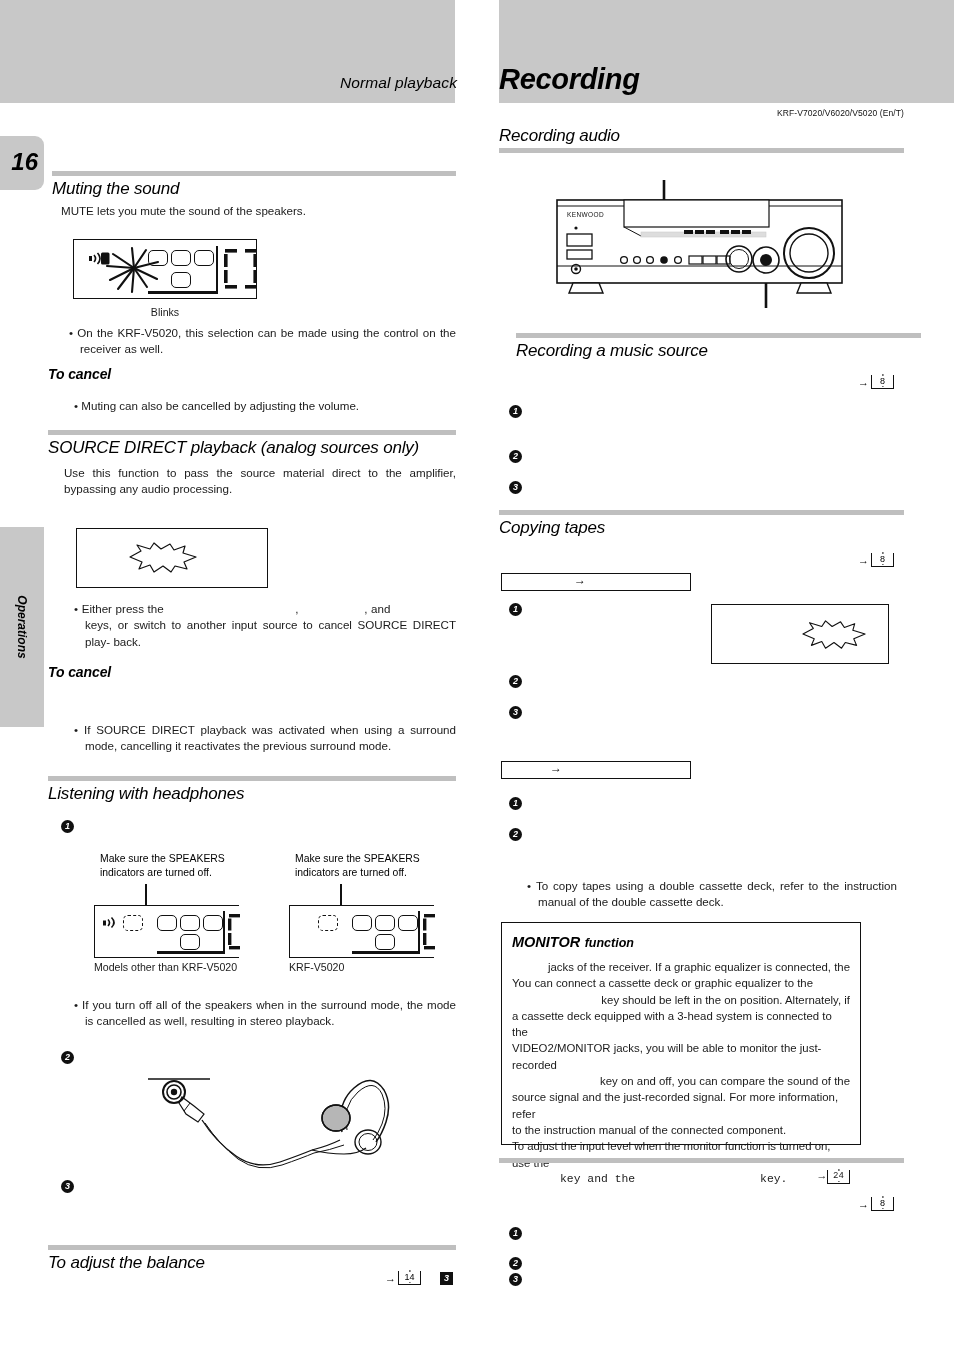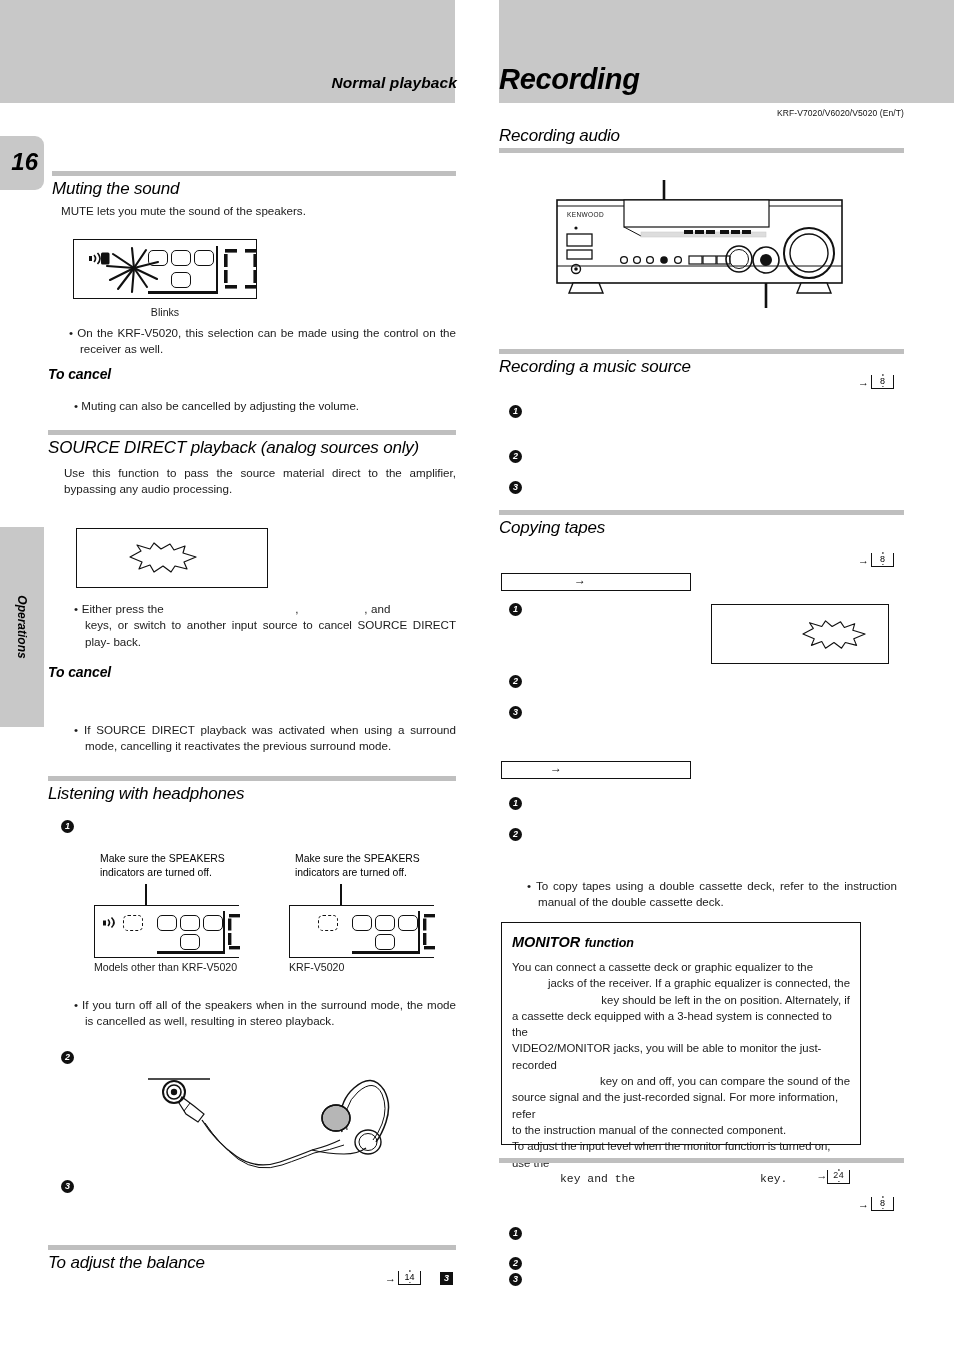--- a/index.html
+++ b/index.html
@@ -17,21 +17,21 @@
   .hdr-band-left {
     position: absolute; left: 0; top: 0; width: 455px; height: 103px;
     background: #c8c8c8;
   }
   .hdr-band-right {
     position: absolute; left: 499px; top: 0; width: 455px; height: 103px;
     background: #c8c8c8;
   }
   .running-head {
     position: absolute; right: 497px; top: 74px;
-    font-size: 15.5px; font-weight: bold; font-style: italic;
+    font-size: 15.5px; font-weight: normal; font-style: italic;
     letter-spacing: .1px;
   }
   .chapter-title {
     position: absolute; left: 499px; top: 63px;
     font-size: 29px; font-weight: bold; font-style: italic;
     letter-spacing: -.3px;
   }
   .model-line {
     position: absolute; right: 50px; top: 108px;
     font-size: 8.5px; letter-spacing: .1px; color:#111;
@@ -440,21 +440,21 @@
         <circle cx="215" cy="80" r="6" fill="#111"></circle>
 
         <circle cx="258" cy="73" r="25" fill="none" stroke="#111" stroke-width="2"></circle>
         <circle cx="258" cy="73" r="19" fill="none" stroke="#111" stroke-width="1.4"></circle>
 
         <path d="M22 103 L18 113 L52 113 L48 103 Z" fill="#fff" stroke="#111" stroke-width="1.4"></path>
         <path d="M250 103 L246 113 L280 113 L276 103 Z" fill="#fff" stroke="#111" stroke-width="1.4"></path>
       </svg>
     </div>
 
-    <div style="position:absolute; left:0; top:333px; width:405px;margin-top:16px;">
+    <div style="position:absolute; left:17px; top:333px; width:405px;">
       <div class="h2-rule"></div>
       <div class="h2">Recording a music source</div>
     </div>
 
     <div class="pageref" style="position:absolute; right:10px; top:375px;">
       <span class="arrow">→</span>
       <span class="bookicon">
         <span>8</span>
       </span>
     </div>
@@ -517,22 +517,22 @@
     <div class="bullet" style="position:absolute; left:28px; top:878px; width:370px;">•&nbsp;<span>To copy tapes using a double cassette deck, refer to the instruction manual of the double cassette deck.</span></div>
 
     <div style="position:absolute; left:2px; top:922px; width:360px; height:223px;
                 border:1.5px solid #111;">
       <div style="margin:10px 0 0 10px;">
         <span style="font-size:14.5px; font-weight:bold; font-style:italic;">MONITOR</span>
         <span style="font-size:12.5px; font-weight:bold; font-style:italic;">function</span>
       </div>
 
       <div style="margin:8px 10px 0 10px; font-size:11.4px; line-height:1.43; color:#1a1a1a;">
+        <div style="text-align:right;">jacks of the receiver. If a graphic equalizer is connected, the</div>
         <div>You can connect a cassette deck or graphic equalizer to the</div>
-        <div style="text-align:right;">jacks of the receiver. If a graphic equalizer is connected, the</div>
         <div style="text-align:right;">key should be left in the on position. Alternately, if</div>
         <div>a cassette deck equipped with a 3-head system is connected to the</div>
         <div>VIDEO2/MONITOR jacks, you will be able to monitor the just-recorded</div>
         <div style="text-align:right;">key on and off, you can compare the sound of the</div>
         <div>source signal and the just-recorded signal. For more information, refer</div>
         <div>to the instruction manual of the connected component.</div>
         <div>To adjust the input level when the monitor function is turned on, use the</div>
         <div style="position:relative;font-family:Liberation Mono, monospace;">
           <span class="gap" style="width:48px;"></span><span>key and the</span>
           <span class="gap" style="width:118px;"></span><span>key.</span>

